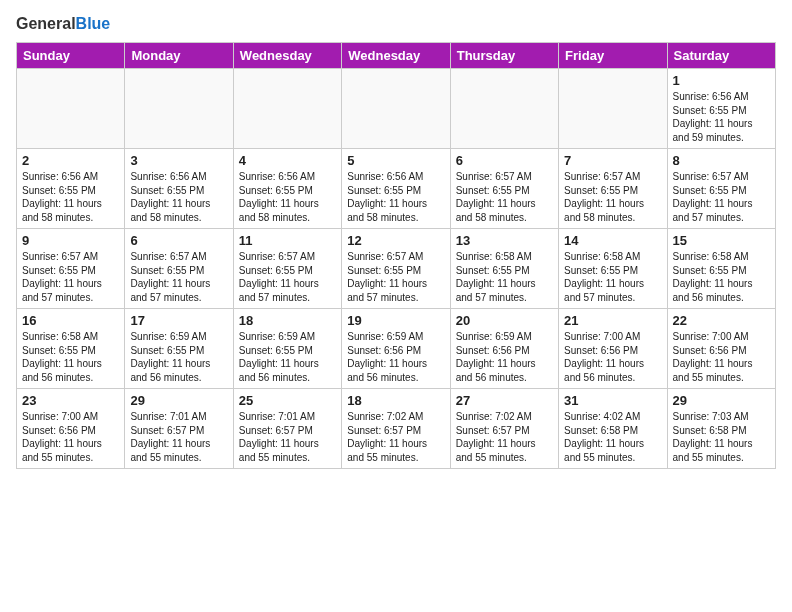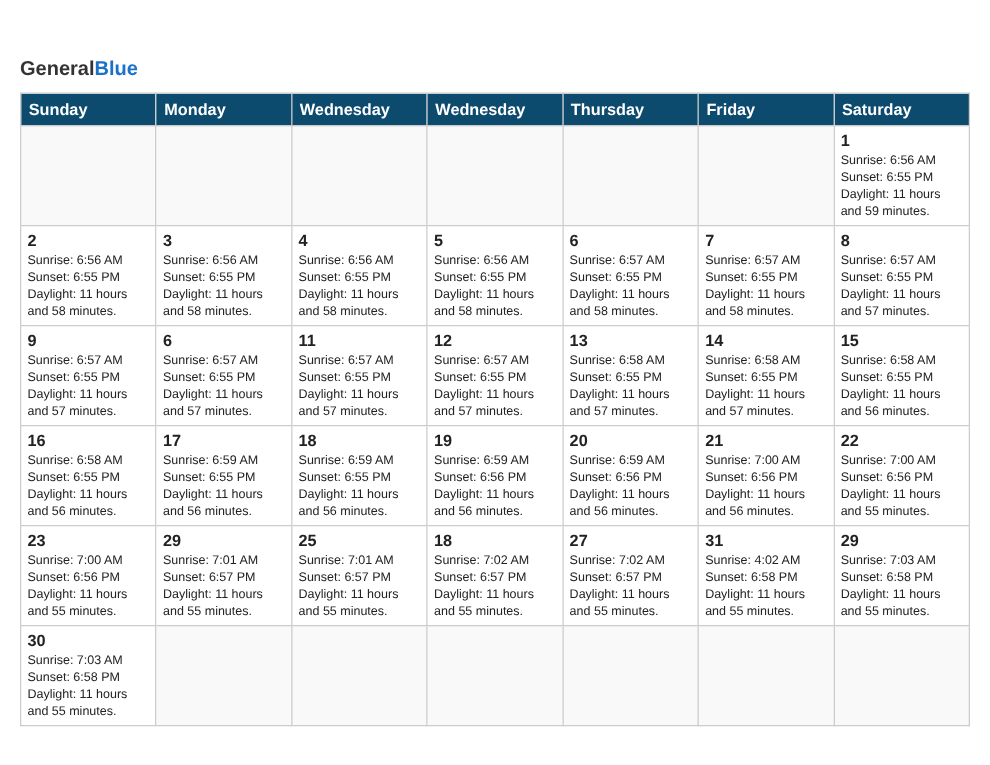--- a/index.html
+++ b/index.html
@@ -13,41 +13,40 @@
     .header {
       display: flex;
       justify-content: space-between;
       align-items: flex-start;
       margin-bottom: 10px;
     }
     .logo {
       display: flex;
       align-items: center;
       gap: 4px;
-      margin-top: 32px;
     }
     .title-block {
       text-align: right;
     }
     .month-year {
       font-size: 30px;
       font-weight: bold;
       color: #222;
     }
     .location {
       font-size: 15px;
       color: #444;
     }
     table {
       width: 100%;
       border-collapse: collapse;
       table-layout: fixed;
     }
     th {
-      background-color: #0c4a6e;
+      background-color: #a21caf;
       color: #fff;
       text-align: left;
       padding: 5px 6px;
       font-size: 13px;
       border: 1px solid #ccc;
     }
     td {
       border: 1px solid #ccc;
       vertical-align: top;
       padding: 4px 5px;
@@ -313,29 +312,14 @@
 and 55 minutes.</div>
         </td>
         <td>
           <span class="day-num">29</span>
           <div class="cell-info">Sunrise: 7:03 AM
 Sunset: 6:58 PM
 Daylight: 11 hours
 and 55 minutes.</div>
         </td>
       </tr>
-      <tr>
-        <td>
-          <span class="day-num">30</span>
-          <div class="cell-info">Sunrise: 7:03 AM
-Sunset: 6:58 PM
-Daylight: 11 hours
-and 55 minutes.</div>
-        </td>
-        <td class="empty"></td>
-        <td class="empty"></td>
-        <td class="empty"></td>
-        <td class="empty"></td>
-        <td class="empty"></td>
-        <td class="empty"></td>
-      </tr>
     </tbody>
 </table>
 
 </body></html>

